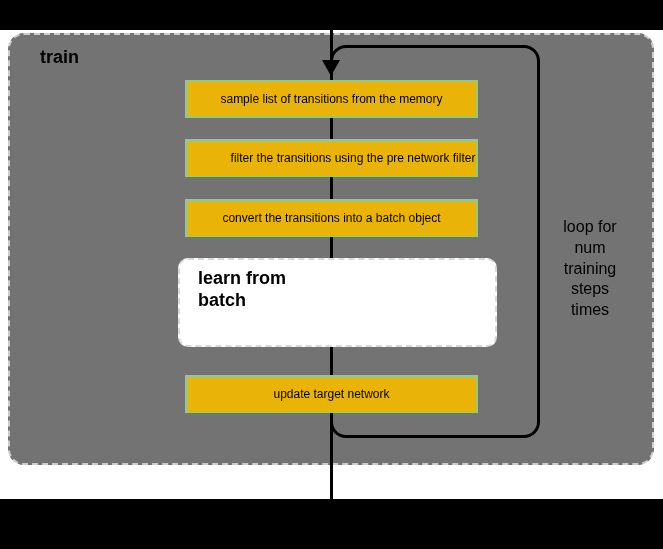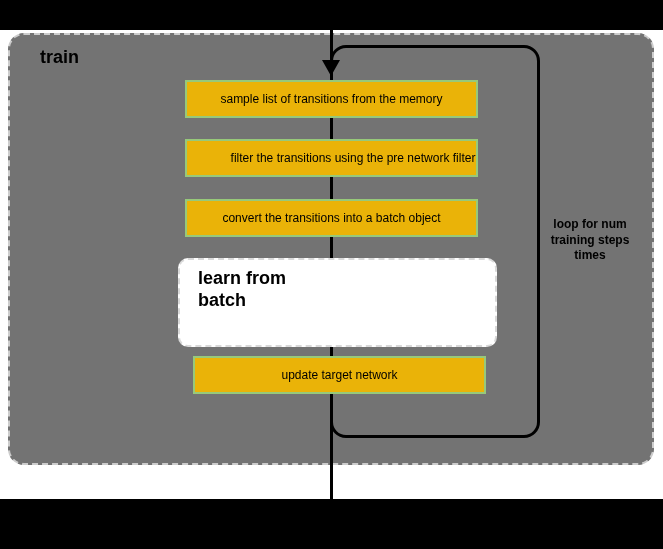--- a/index.html
+++ b/index.html
@@ -39,22 +39,22 @@
     border: 3px solid var(--loop-border, #000000);
     border-radius: 16px;
     z-index: 1;
     background: transparent;
   }
   .loop-label {
     position: absolute;
     left: 546px; top: 217px;
     width: 88px;
     text-align: center;
-    font-size: 12px;
-    font-weight: bold;
+    font-size: 16px;
+    font-weight: normal;
     line-height: 1.3;
     white-space: pre-line;
     z-index: 1;
   }
 
   .flow-line {
     position: absolute;
     left: 330px;
     width: 3px;
     background: #000;
@@ -81,21 +81,21 @@
     z-index: 2;
     display: flex;
     align-items: center;
     justify-content: center;
     font-size: 12px;
     text-align: center;
   }
   .step-1 { top: 80px; }
   .step-2 { top: 139px; padding-left: 43px; }
   .step-3 { top: 199px; }
-  .step-final { top: 356px; margin-left: 8px; }
+  .step-final { top: 375px; }
 
   .subprocess {
     position: absolute;
     left: 178px; top: 258px;
     width: 319px; height: 89px;
     border: 2px dashed var(--subprocess-border, #d9d9d9);
     border-radius: 10px;
     background: #ffffff;
     z-index: 2;
     padding: 8px 0 0 18px;

